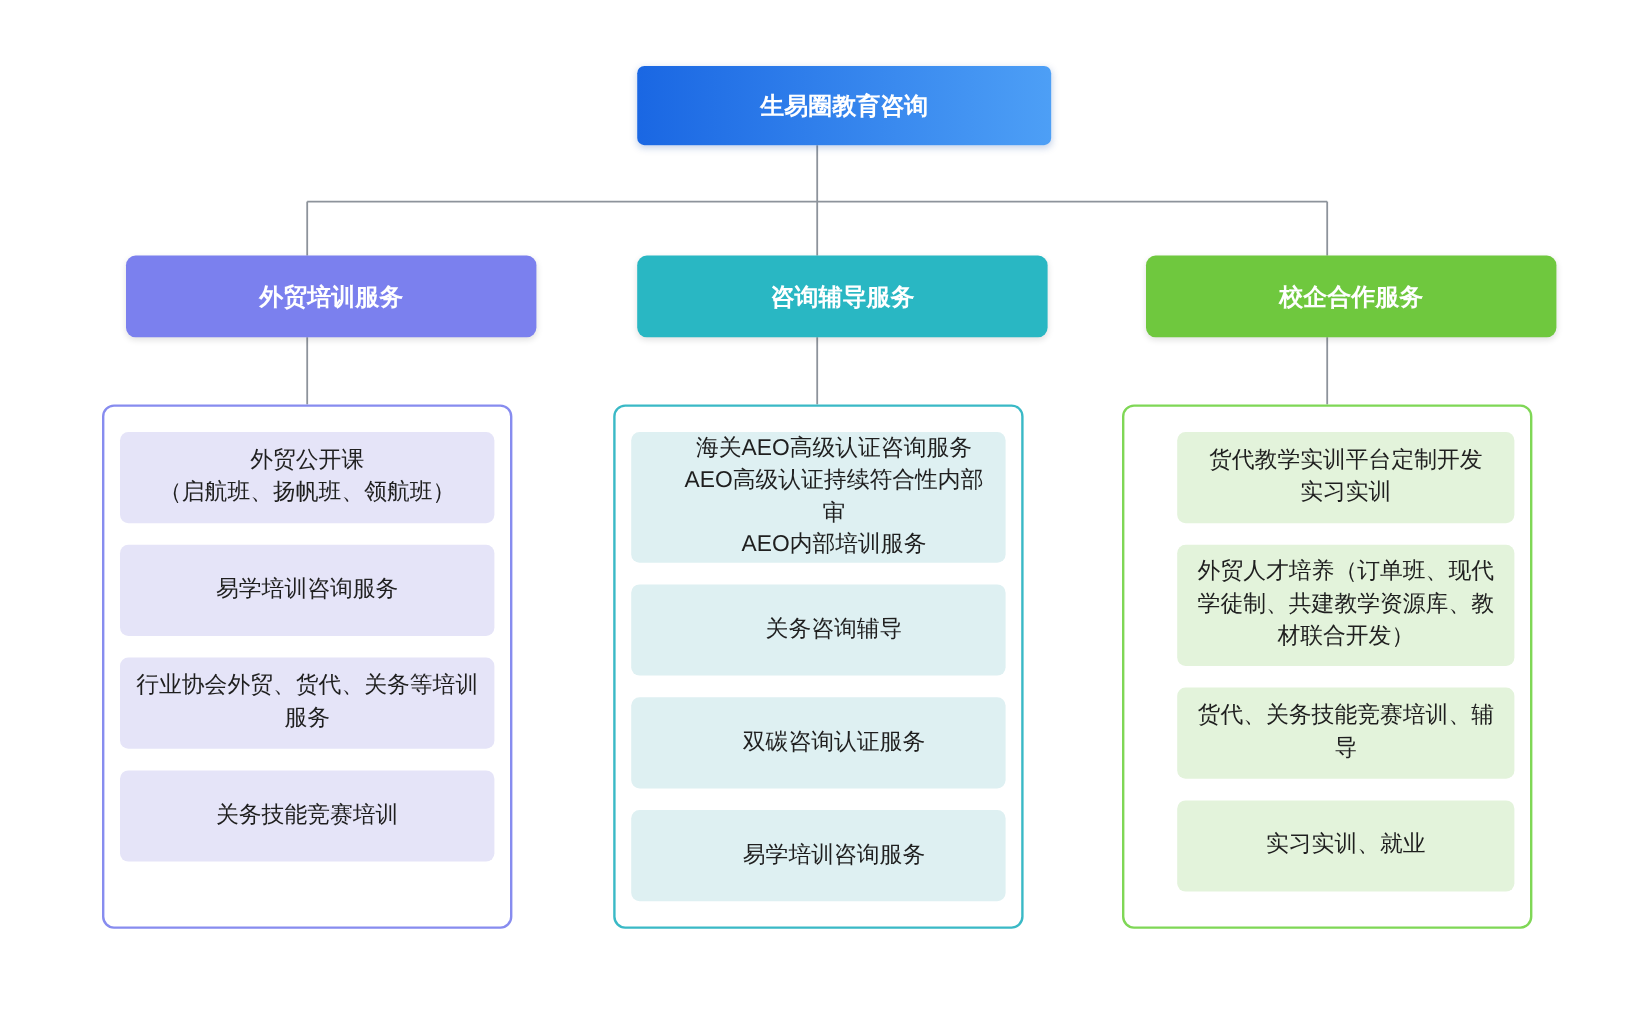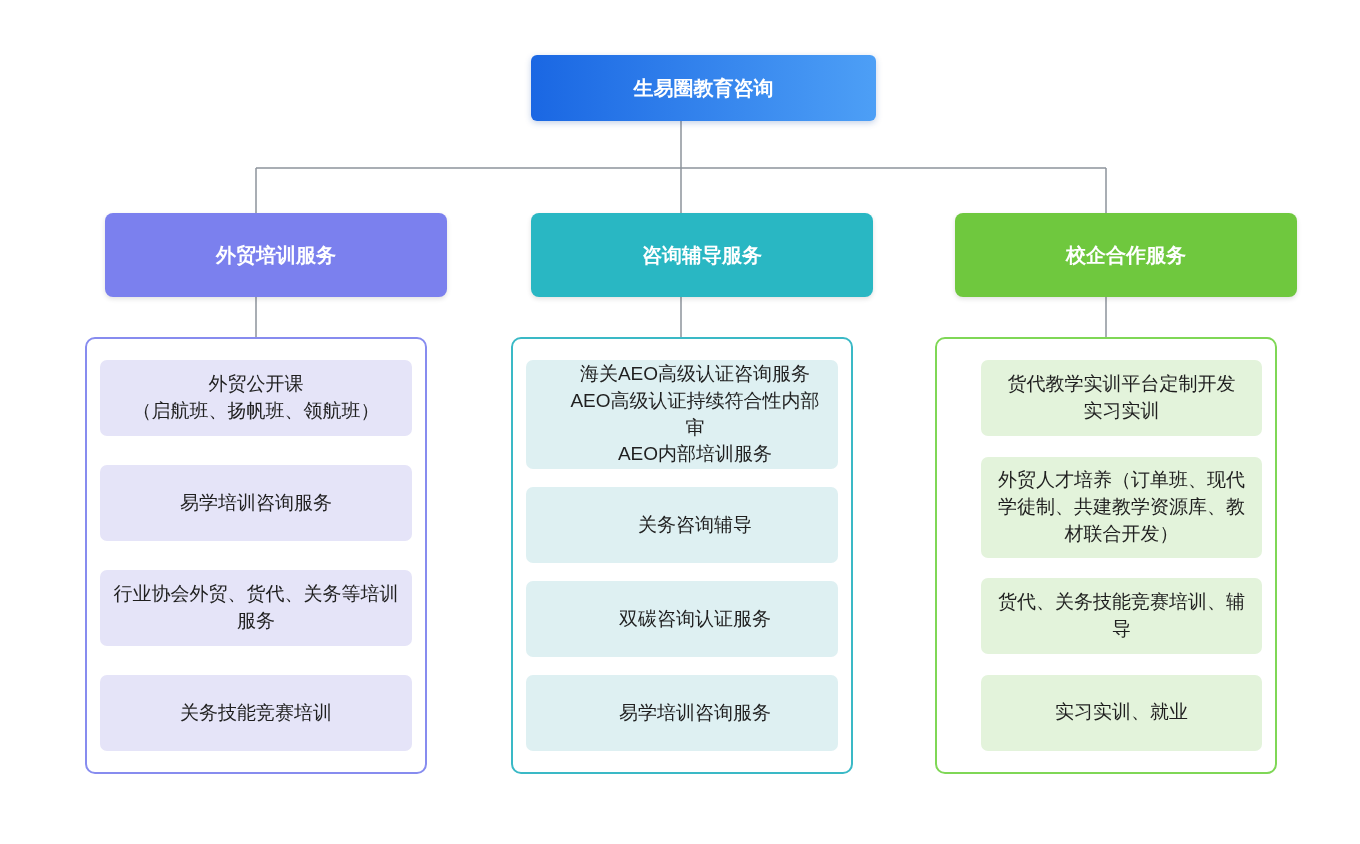--- a/index.html
+++ b/index.html
@@ -35,42 +35,42 @@
     width: 345px; height: 66px;
     border-radius: 6px;
     background: linear-gradient(90deg, #1a67e3 0%, #4d9ff6 100%);
     color: #ffffff;
     font-size: 20px;
     font-weight: bold;
     box-shadow: 0 2px 6px rgba(20, 70, 160, 0.25);
   }
   .hdr {
     top: 213px;
-    width: 342px; height: 84px;
+    width: 342px; height: 68px;
     border-radius: 8px;
     color: #ffffff;
     font-size: 20px;
     font-weight: bold;
     box-shadow: 0 2px 5px rgba(0, 0, 0, 0.12);
   }
   .hdr1 { left: 85px;  background: #7b80ee; }
   .hdr2 { left: 511px; background: #29b7c3; }
   .hdr3 { left: 935px; background: #6fc83e; }
   .panel {
     position: absolute;
     top: 337px;
     width: 342px; height: 437px;
     box-sizing: border-box;
     background: #ffffff;
     border-radius: 10px;
     border: 2px solid;
     padding: 21px 13px;
     display: flex;
     flex-direction: column;
-    justify-content: space-between;
+    justify-content: flex-start;
     gap: 18px;
   }
   .panel1 { left: 85px;  border-color: #878cef; }
   .panel2 { left: 511px; border-color: #3ab9c6; }
   .panel3 { left: 935px; border-color: #7fd756; padding-left: 44px; }
   .item {
     border-radius: 7px;
     min-height: 76px;
     padding: 10px 10px;
     box-sizing: border-box;

